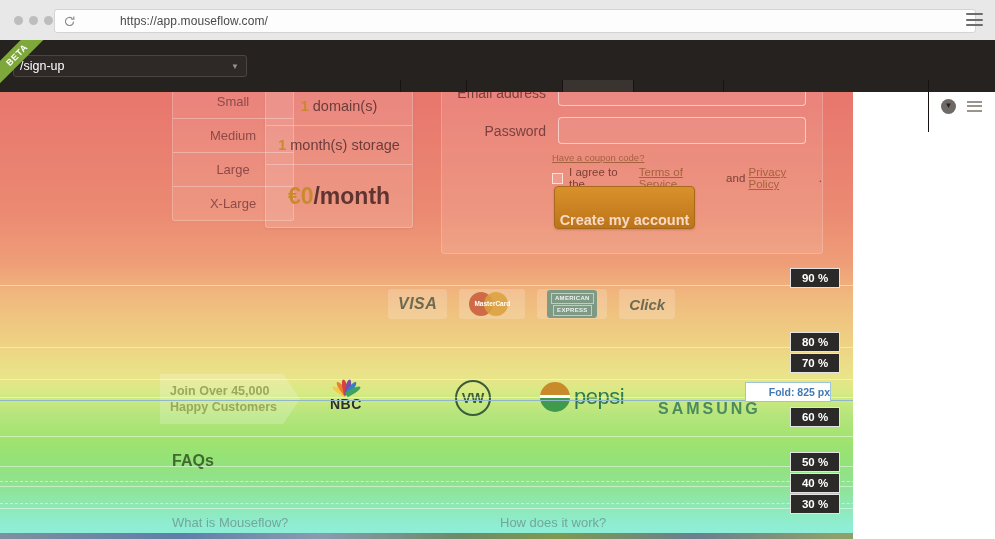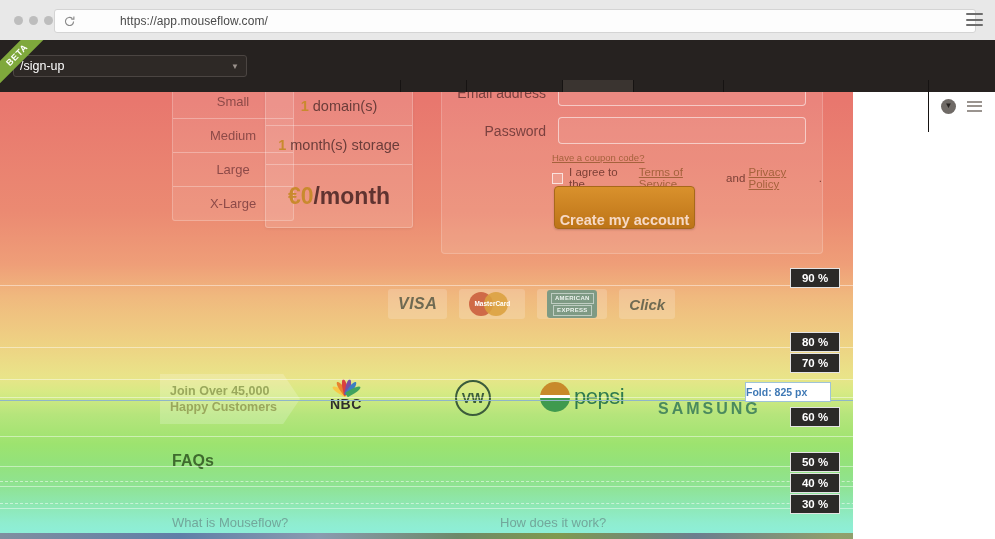--- a/index.html
+++ b/index.html
@@ -271,21 +271,21 @@
     position: absolute; left: 172px; top: 360px;
     font-size: 16px; font-weight: bold; color: #3f6b2e;
   }
   .faq-q1 { position: absolute; left: 172px; top: 423px; font-size: 13px; color: #72a79b; }
   .faq-q2 { position: absolute; left: 500px; top: 423px; font-size: 13px; color: #72a79b; }
 
   
   .fold {
     position: absolute; right: 22px; width: 84px; height: 18px;
     background: #ffffff; border: 1px solid #9fc3d8;
-    display: flex; align-items: center; justify-content: flex-start;
+    display: flex; align-items: center; justify-content: flex-end;
     font-size: 10.5px; font-weight: bold; color: #3f79b5;
     z-index: 20;
   }
   .fold-line {
     position: absolute; left: 0; width: 995px; height: 1px;
     background: #8fb6c9; z-index: 19;
   }
 
   
   .pct {

